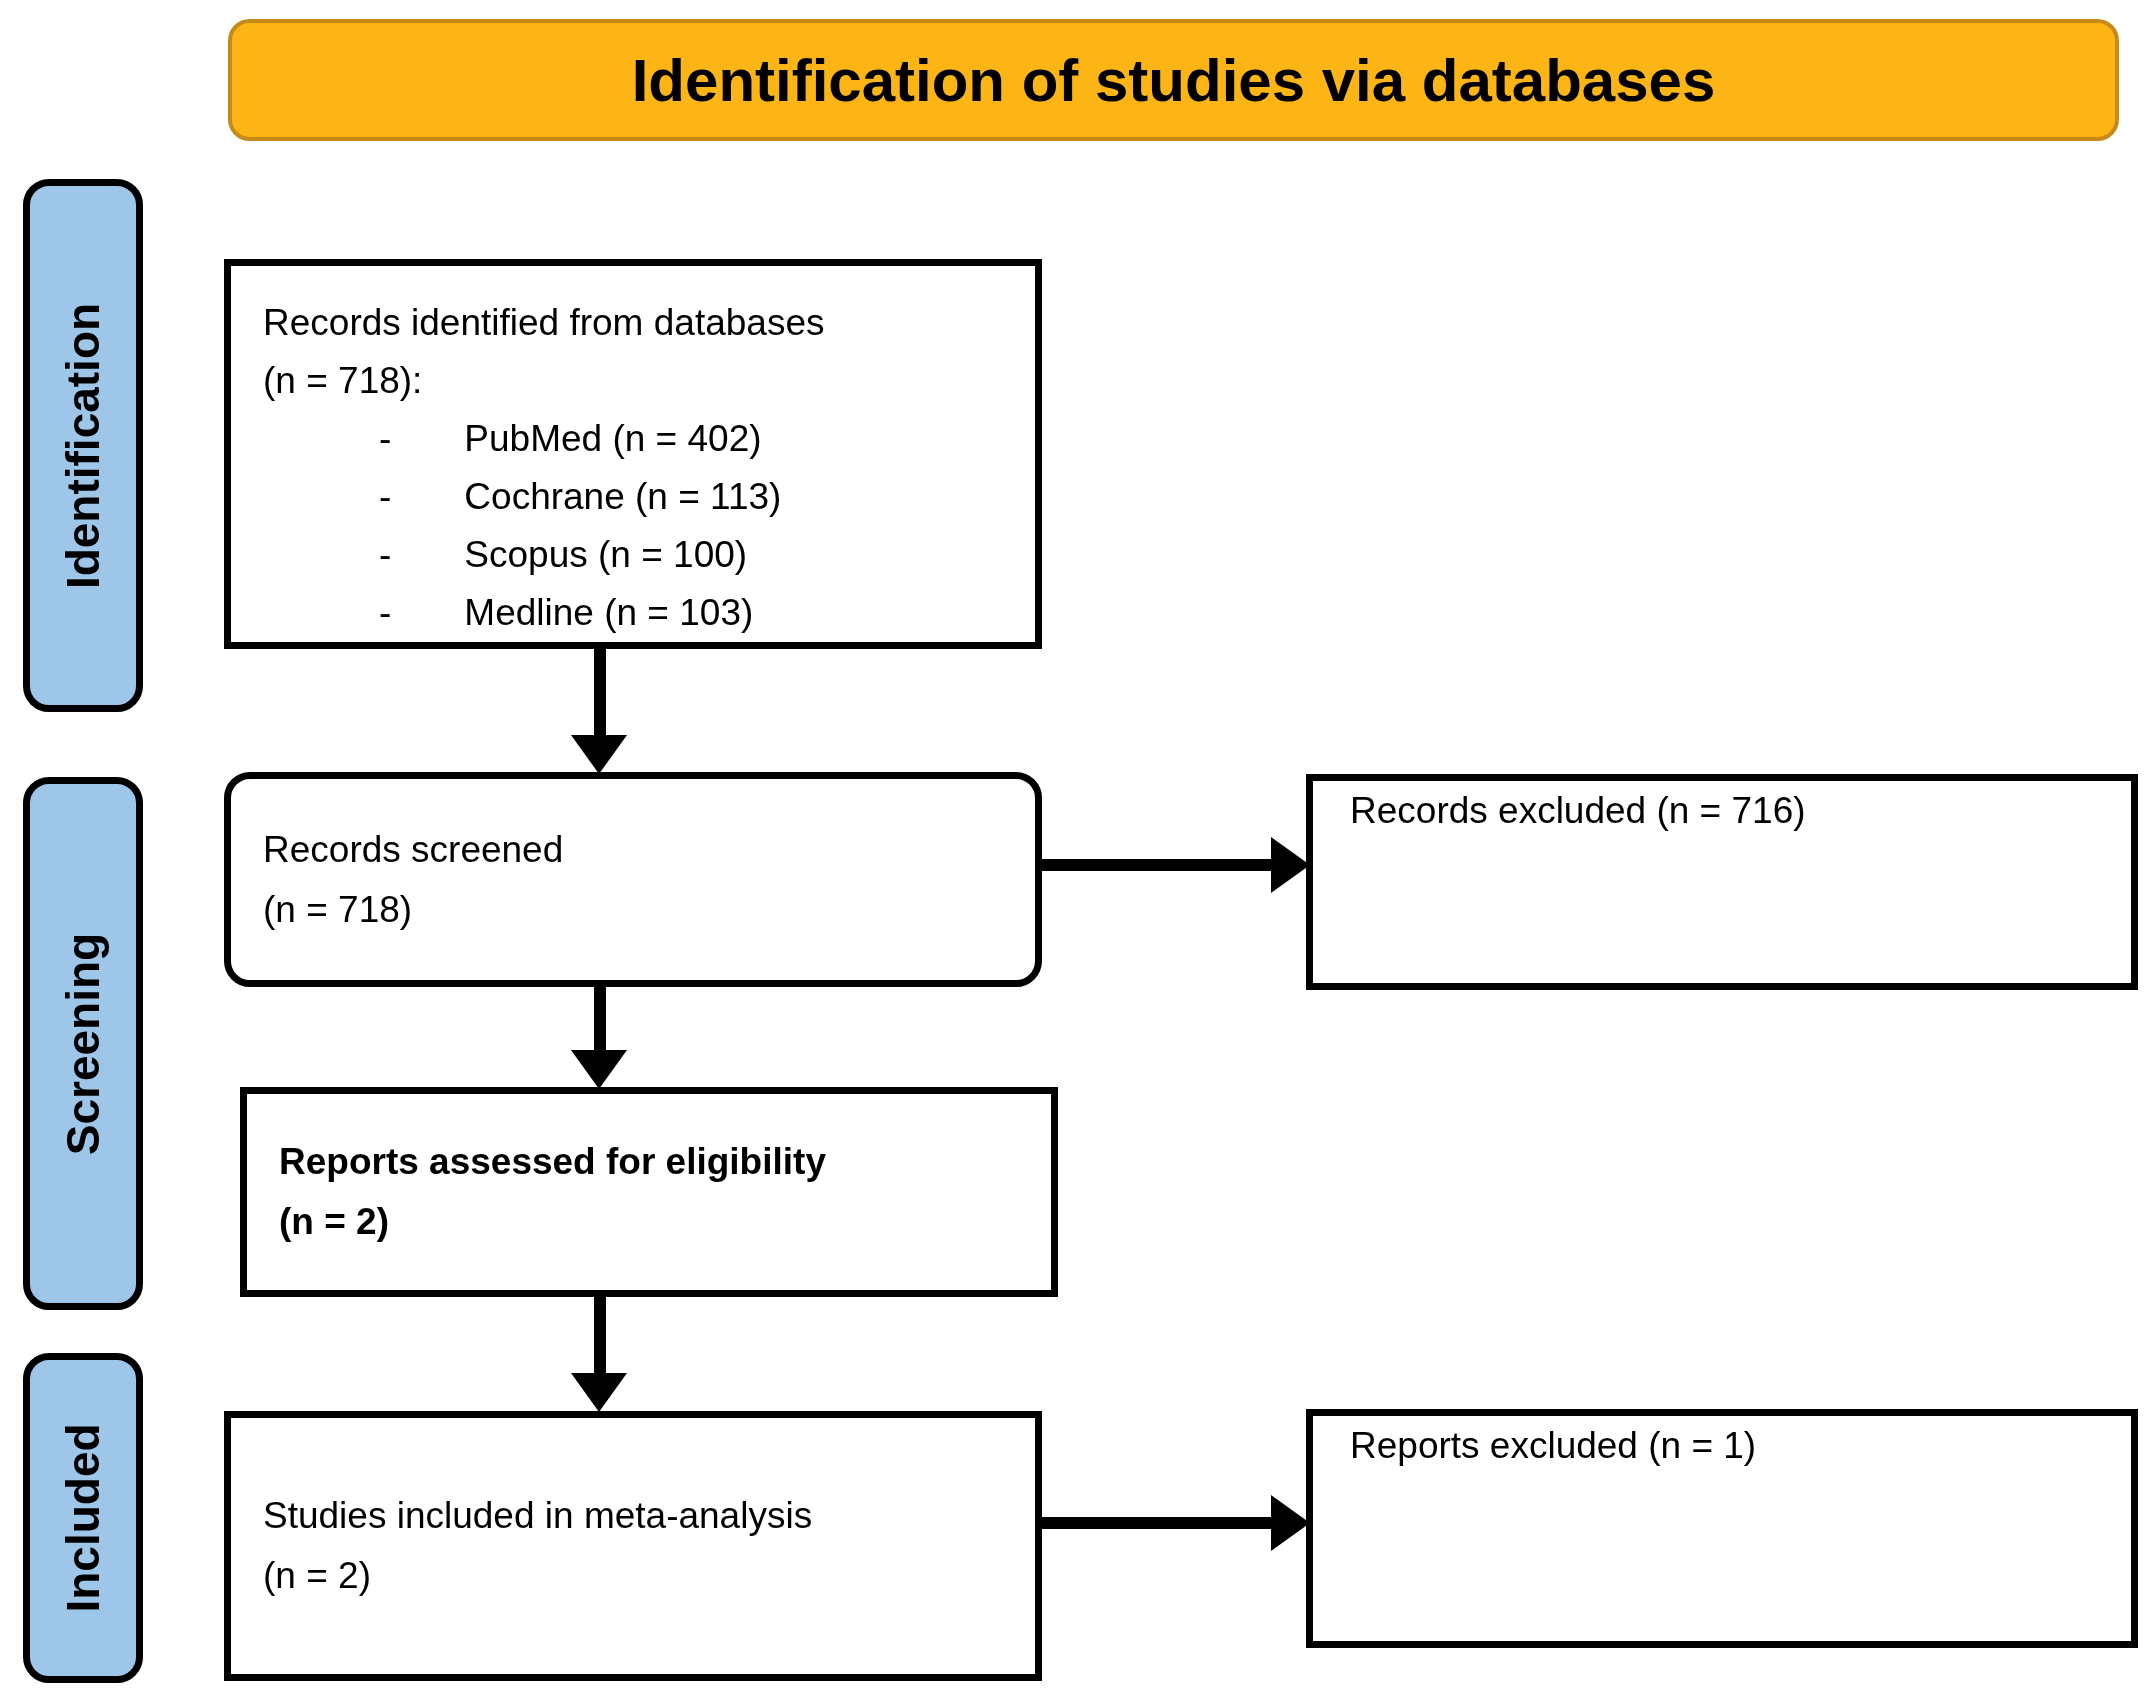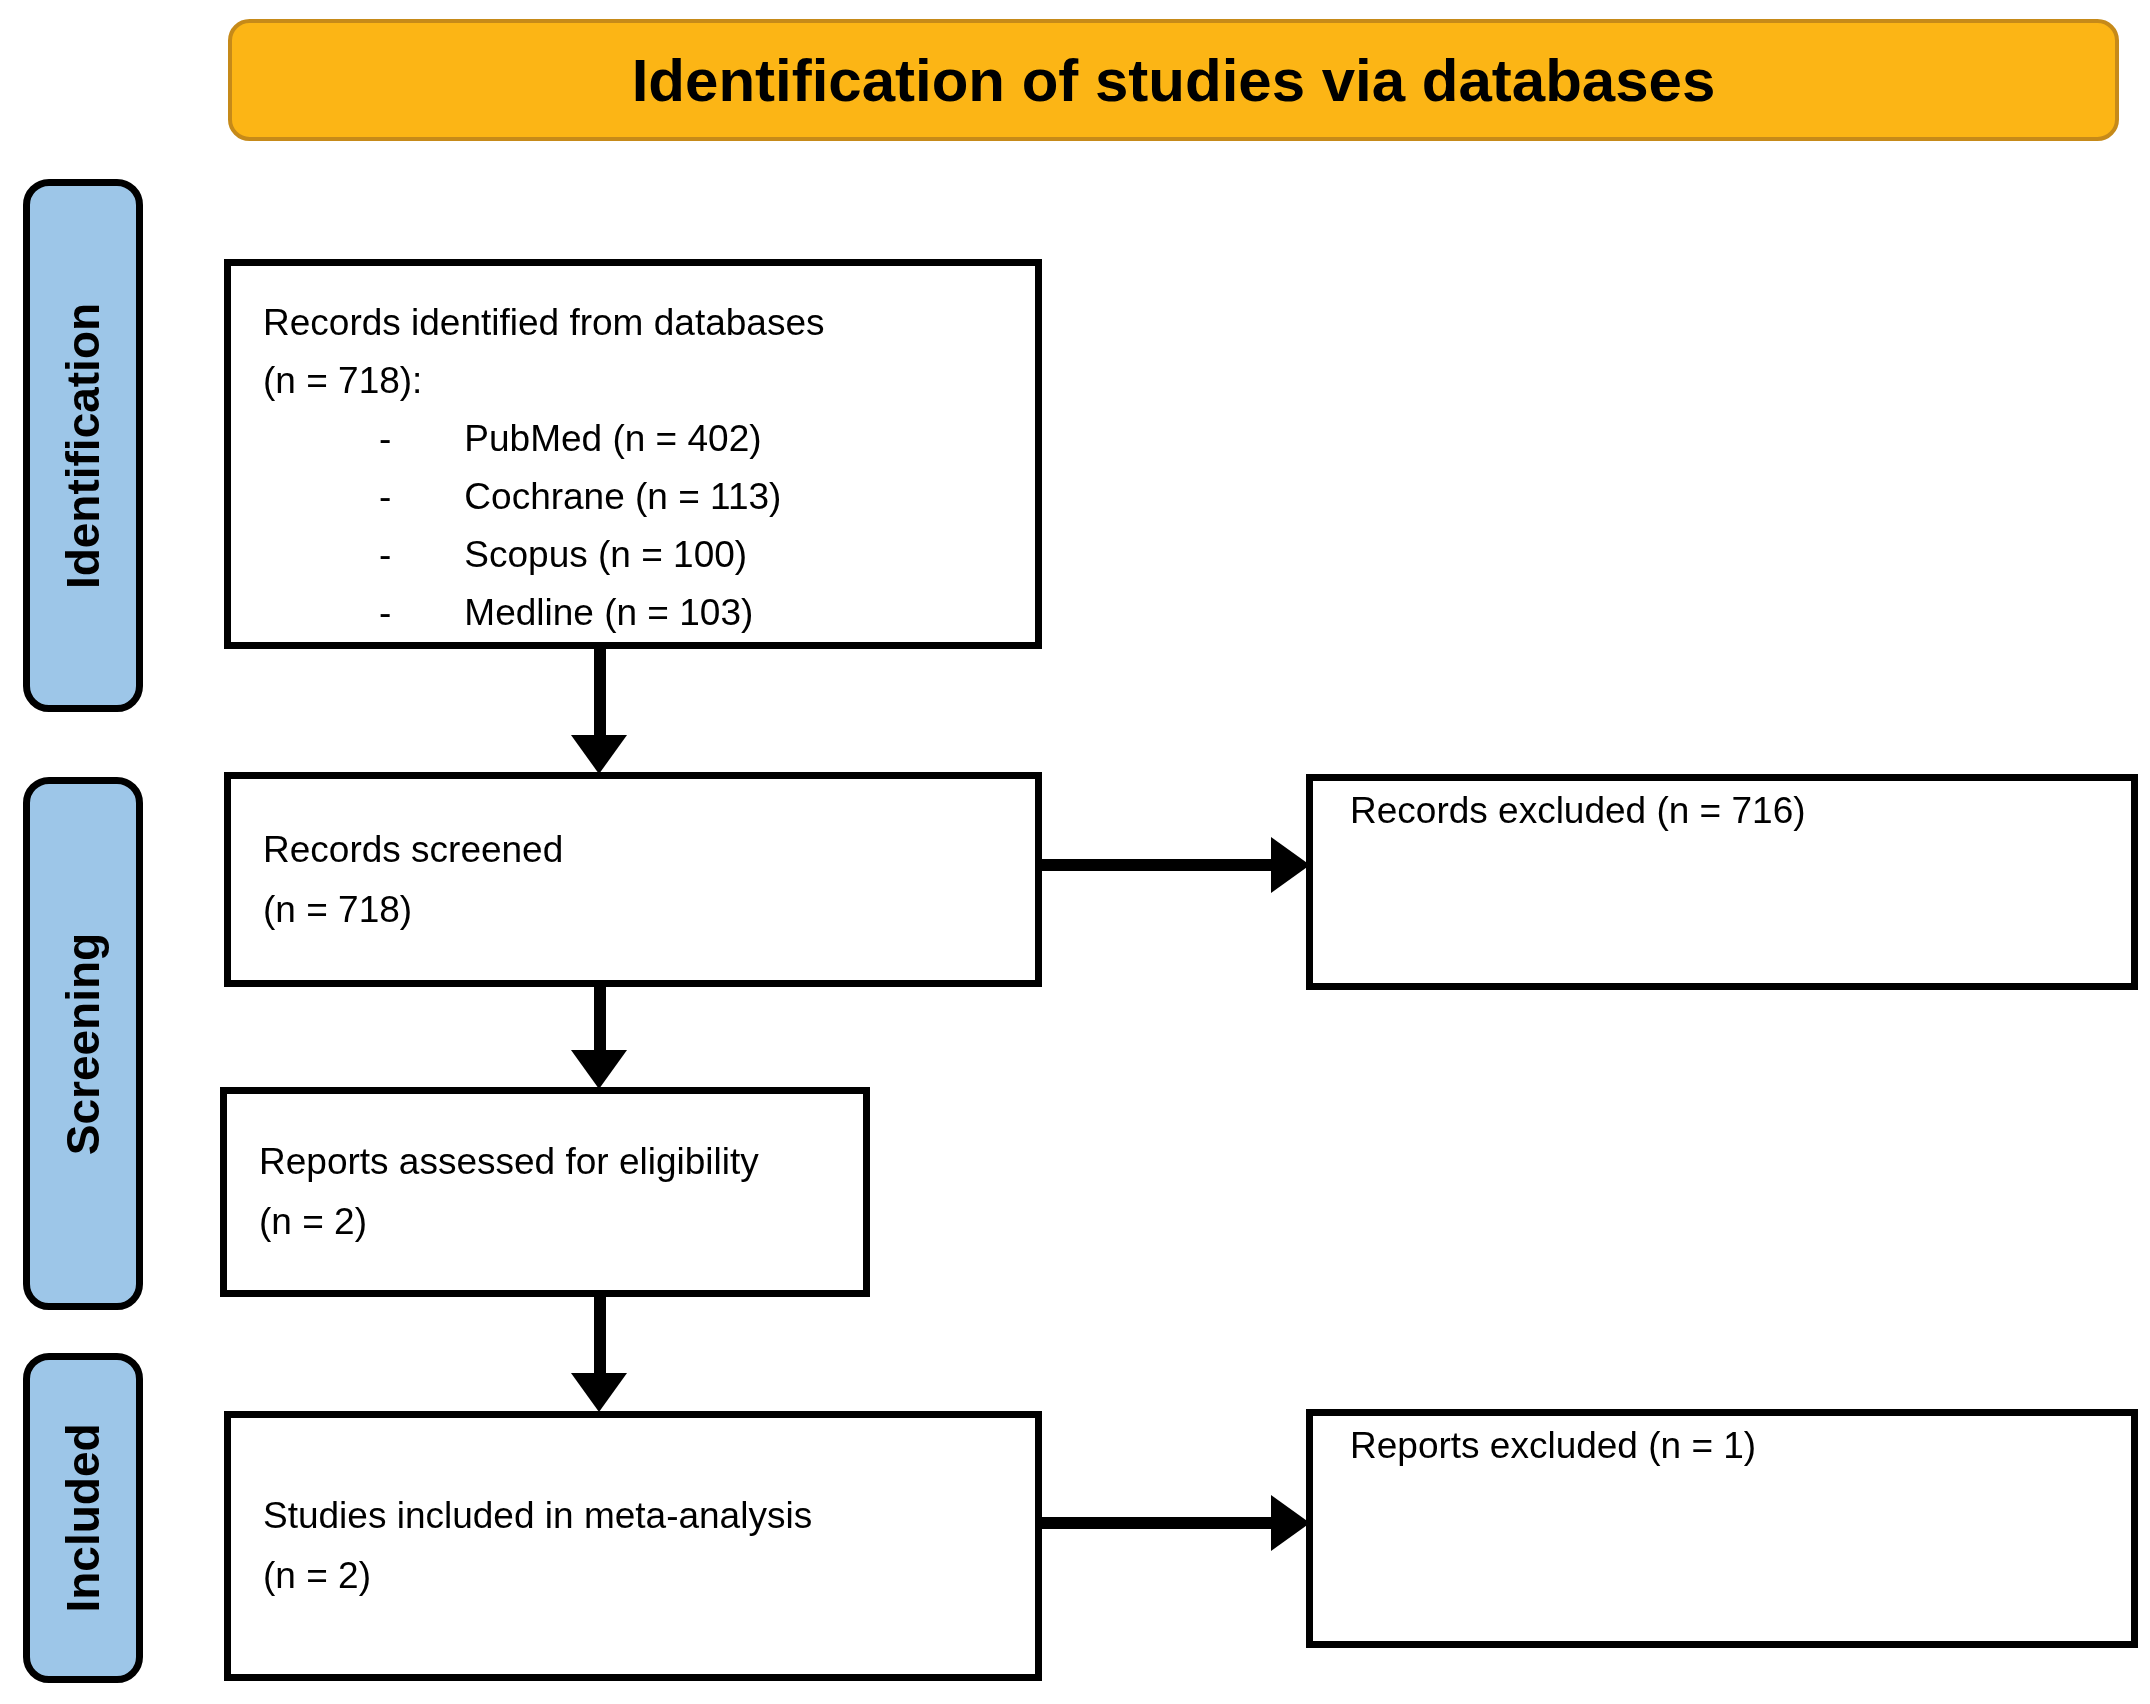--- a/index.html
+++ b/index.html
@@ -68,22 +68,22 @@
     line-height: 58px;
   }
   .bullet-row { display: flex; }
   .bullet-marker { margin-left: 116px; }
   .bullet-text   { margin-left: 73px; }
 
   .center-box {
     display: flex; flex-direction: column; justify-content: center;
     padding-left: 32px;
   }
-  #box-screened  { left: 224px; top: 772px; width: 818px; height: 215px; }
-  #box-assessed  { left: 220px; top: 1087px; width: 650px; height: 210px; }
+  #box-screened  { left: 224px; top: 772px; width: 818px; height: 215px; border-radius: 26px; }
+  #box-assessed  { left: 240px; top: 1087px; width: 818px; height: 210px; font-weight: bold; }
   #box-included  { left: 224px; top: 1411px; width: 818px; height: 270px; }
 
   .side-box {
     display: flex; align-items: flex-start;
     padding-left: 37px;
   }
   #box-records-excluded { left: 1306px; top: 774px; width: 832px; height: 216px; }
   #box-reports-excluded { left: 1306px; top: 1409px; width: 832px; height: 239px; }
 
   

